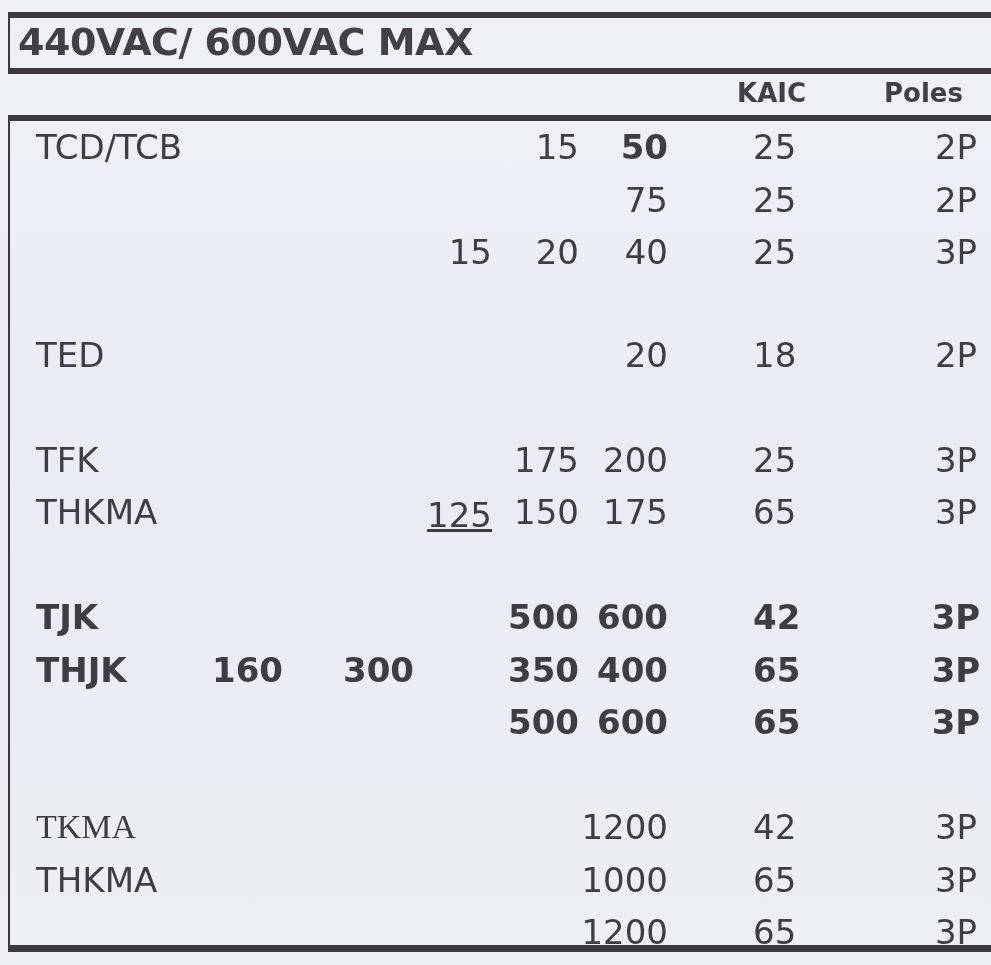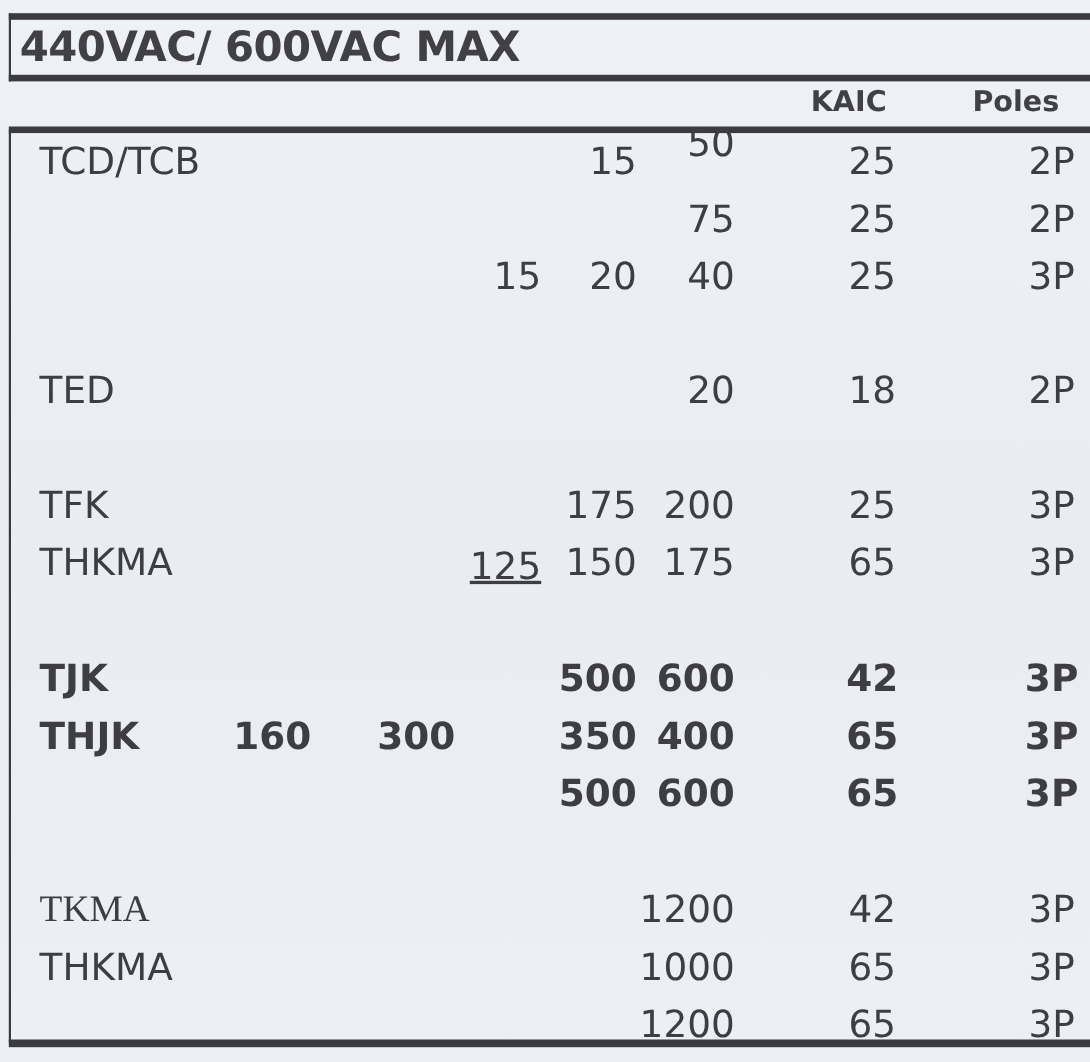--- a/index.html
+++ b/index.html
@@ -86,21 +86,21 @@
   }
   .cell.bold { font-weight: bold; }
   .cell.r { text-align: right; }
   .model { left: 18px; }
   
   .a1 { right: calc(991px - 283px); }
   .a2 { right: calc(991px - 414px); }
   .a3 { right: calc(991px - 492px); }
   .a4 { right: calc(991px - 579px); }
   .a5 { right: calc(991px - 668px); }
-  .kaic { width: 80px; left: 735px; text-align: center; }
+  .kaic { width: 80px; left: 735px; text-align: left; }
   .poles { width: 80px; left: 898px; text-align: center; }
 </style>
 </head>
 <body>
 
 <div class="page">
 
   <div class="title-box">
     <div class="title-text">440VAC/ 600VAC MAX</div>
   </div>
@@ -108,21 +108,21 @@
   <div class="col-header" style="left:737px;">KAIC</div>
   <div class="col-header" style="left:884px;">Poles</div>
 
   <div class="header-line"></div>
   <div class="left-rule"></div>
   <div class="bottom-line"></div>
 
   <div id="rows">
       <div class="cell model" style="top: 130px;">TCD/TCB</div>
       <div class="cell r a4" style="top: 130px;">15</div>
-      <div class="cell r a5" style="top: 114px;">50</div>
+      <div class="cell r a5" style="top: 130px; font-weight: bold;">50</div>
       <div class="cell kaic" style="top: 130px;">25</div>
       <div class="cell poles" style="top: 130px;">2P</div>
       <div class="cell r a5" style="top: 183px;">75</div>
       <div class="cell kaic" style="top: 183px;">25</div>
       <div class="cell poles" style="top: 183px;">2P</div>
       <div class="cell r a3" style="top: 235px;">15</div>
       <div class="cell r a4" style="top: 235px;">20</div>
       <div class="cell r a5" style="top: 235px;">40</div>
       <div class="cell kaic" style="top: 235px;">25</div>
       <div class="cell poles" style="top: 235px;">3P</div>

